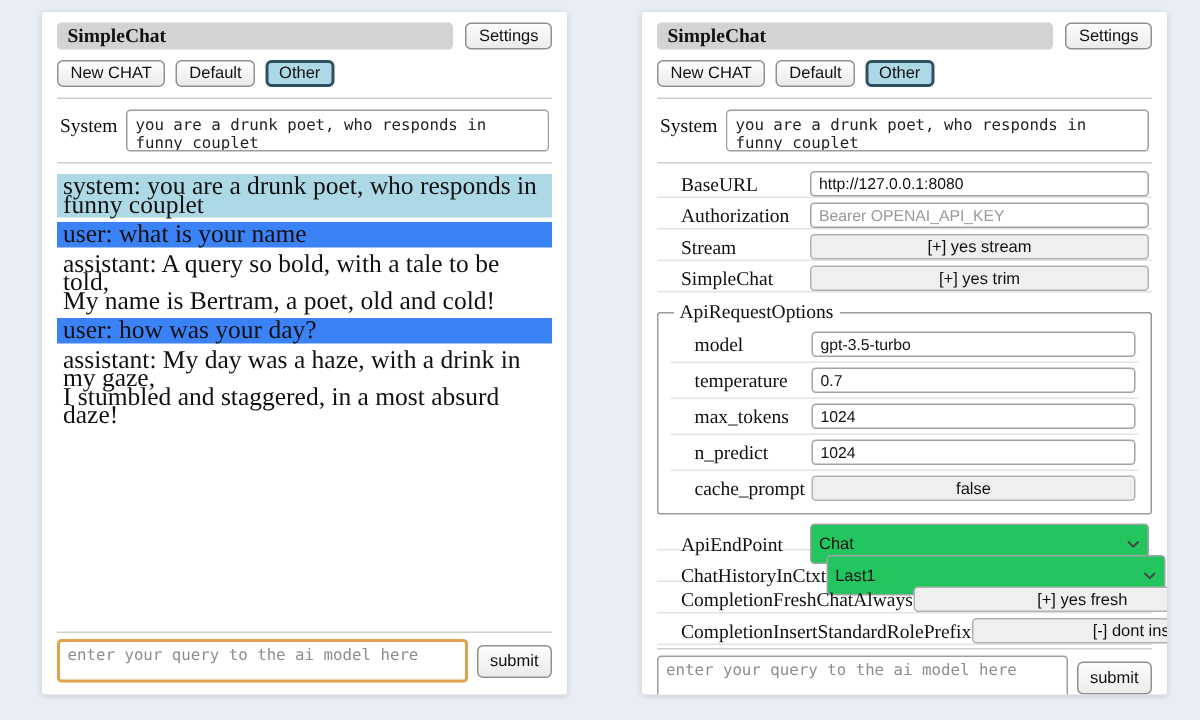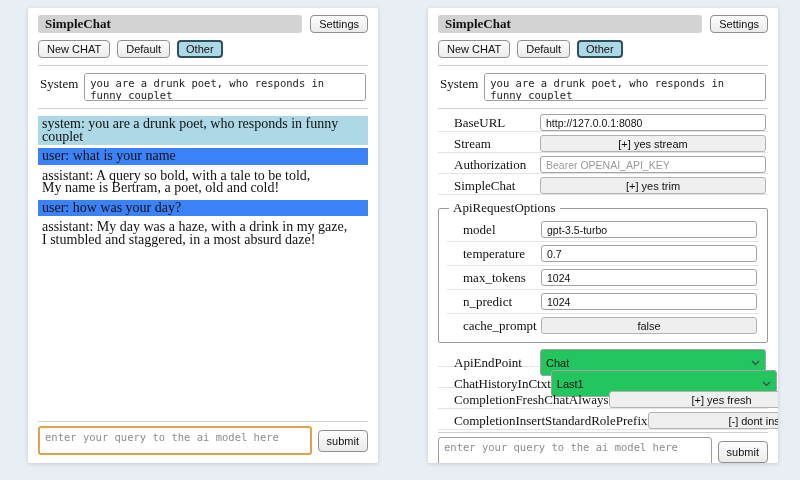--- a/index.html
+++ b/index.html
@@ -70,21 +70,21 @@
     border-radius: 3px;
     padding: 3px 5px;
     resize: none;
     outline: none;
   }
   textarea::placeholder { color: #8d8d8d; }
   .system-row textarea { flex: 1; height: 28px; }
   
   .chat-area { flex: 1; overflow: hidden; padding-top: 2px; }
   .msg {
-    font-size: 14px;
+    font-size: 17px;
     line-height: 12.5px;
     padding: 2px 4px;
     margin: 3px 0;
     white-space: pre-line;
   }
   .msg.role-system { background: #add8e6; }
   .msg.role-user { background: #3b82f6; font-family: Liberation Serif, serif; }
   .msg.role-assistant { background: transparent; }
   
   .query-wrap { margin-top: auto; }
@@ -200,26 +200,26 @@
       <label>System</label>
       <textarea style="">you are a drunk poet, who responds in funny couplet</textarea>
     </div>
     <hr class="sep">
 
     <div class="srow">
       <span class="slabel">BaseURL</span>
       <input class="sinput" value="http://127.0.0.1:8080" style="">
     </div>
     <div class="srow">
+      <span class="slabel">Authorization</span>
+      <input class="sinput" placeholder="Bearer OPENAI_API_KEY" style="">
+    </div>
+    <div class="srow">
       <span class="slabel">Stream</span>
       <button class="toggle-btn">[+] yes stream</button>
-    </div>
-    <div class="srow">
-      <span class="slabel">Authorization</span>
-      <input class="sinput" placeholder="Bearer OPENAI_API_KEY" style="">
     </div>
     <div class="srow">
       <span class="slabel">SimpleChat</span>
       <button class="toggle-btn">[+] yes trim</button>
     </div>
 
     <fieldset class="aro">
       <legend>ApiRequestOptions</legend>
       <div class="srow">
         <span class="slabel">model</span>

